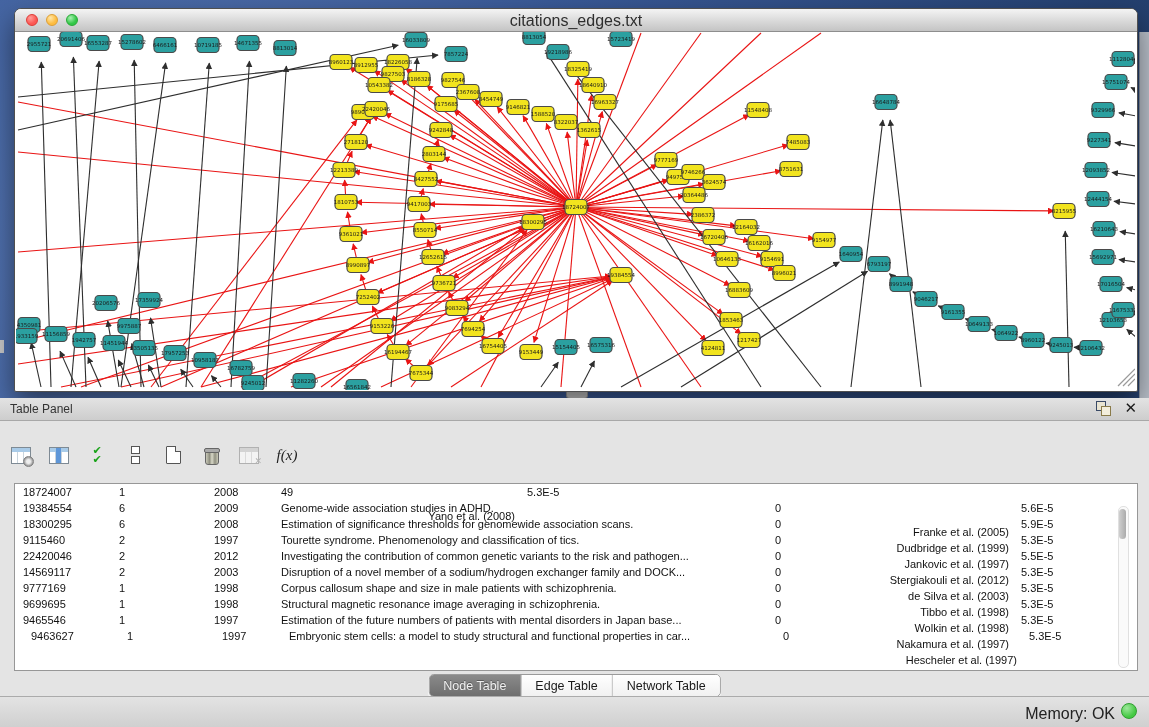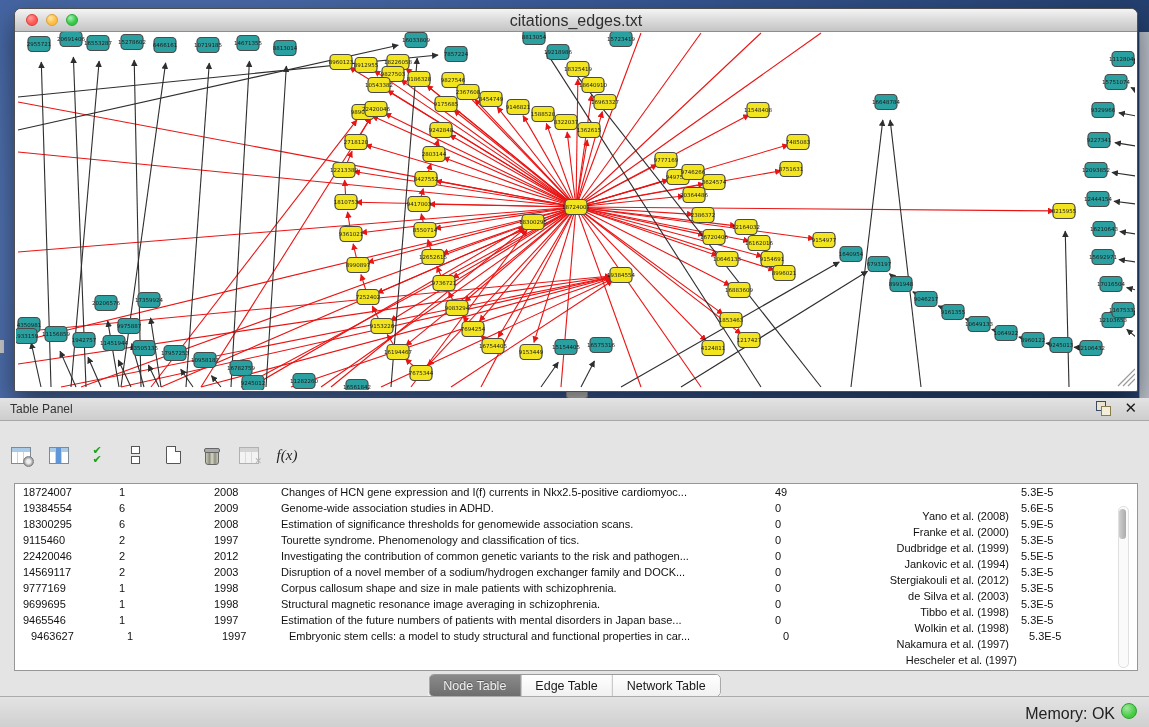--- a/index.html
+++ b/index.html
@@ -795,50 +795,49 @@
       <span class="fx">f(x)</span>
     </span>
   </div>
 
   <div class="scrollpane">
     <div id="table-body">
         <div class="trow">
           <div class="td" style="width: 96px;">18724007</div>
           <div class="td" style="width: 95px;">1</div>
           <div class="td" style="width: 67px;">2008</div>
-          <div class="td" style="width: 494px;">Changes of HCN gene expression and I(f) currents in Nkx2.5-positive cardiomyoc...</div>
           <div class="td" style="width: 74px;">49</div>
           <div class="td center" style="width: 172px;">Yano et al. (2008)</div>
           <div class="td" style="width: 82px;">5.3E-5</div>
         </div>
         <div class="trow">
           <div class="td" style="width: 96px;">19384554</div>
           <div class="td" style="width: 95px;">6</div>
           <div class="td" style="width: 67px;">2009</div>
           <div class="td" style="width: 494px;">Genome-wide association studies in ADHD.</div>
           <div class="td" style="width: 74px;">0</div>
-          <div class="td center" style="width: 172px;">Franke et al. (2000)</div>
+          <div class="td center" style="width: 172px;">Franke et al. (2005)</div>
           <div class="td" style="width: 82px;">5.6E-5</div>
         </div>
         <div class="trow">
           <div class="td" style="width: 96px;">18300295</div>
           <div class="td" style="width: 95px;">6</div>
           <div class="td" style="width: 67px;">2008</div>
           <div class="td" style="width: 494px;">Estimation of significance thresholds for genomewide association scans.</div>
           <div class="td" style="width: 74px;">0</div>
           <div class="td center" style="width: 172px;">Dudbridge et al. (1999)</div>
           <div class="td" style="width: 82px;">5.9E-5</div>
         </div>
         <div class="trow">
           <div class="td" style="width: 96px;">9115460</div>
           <div class="td" style="width: 95px;">2</div>
           <div class="td" style="width: 67px;">1997</div>
           <div class="td" style="width: 494px;">Tourette syndrome. Phenomenology and classification of tics.</div>
           <div class="td" style="width: 74px;">0</div>
-          <div class="td center" style="width: 172px;">Jankovic et al. (1994)</div>
+          <div class="td center" style="width: 172px;">Jankovic et al. (1997)</div>
           <div class="td" style="width: 82px;">5.3E-5</div>
         </div>
         <div class="trow">
           <div class="td" style="width: 96px;">22420046</div>
           <div class="td" style="width: 95px;">2</div>
           <div class="td" style="width: 67px;">2012</div>
           <div class="td" style="width: 494px;">Investigating the contribution of common genetic variants to the risk and pathogen...</div>
           <div class="td" style="width: 74px;">0</div>
           <div class="td center" style="width: 172px;">Stergiakouli et al. (2012)</div>
           <div class="td" style="width: 82px;">5.5E-5</div>

